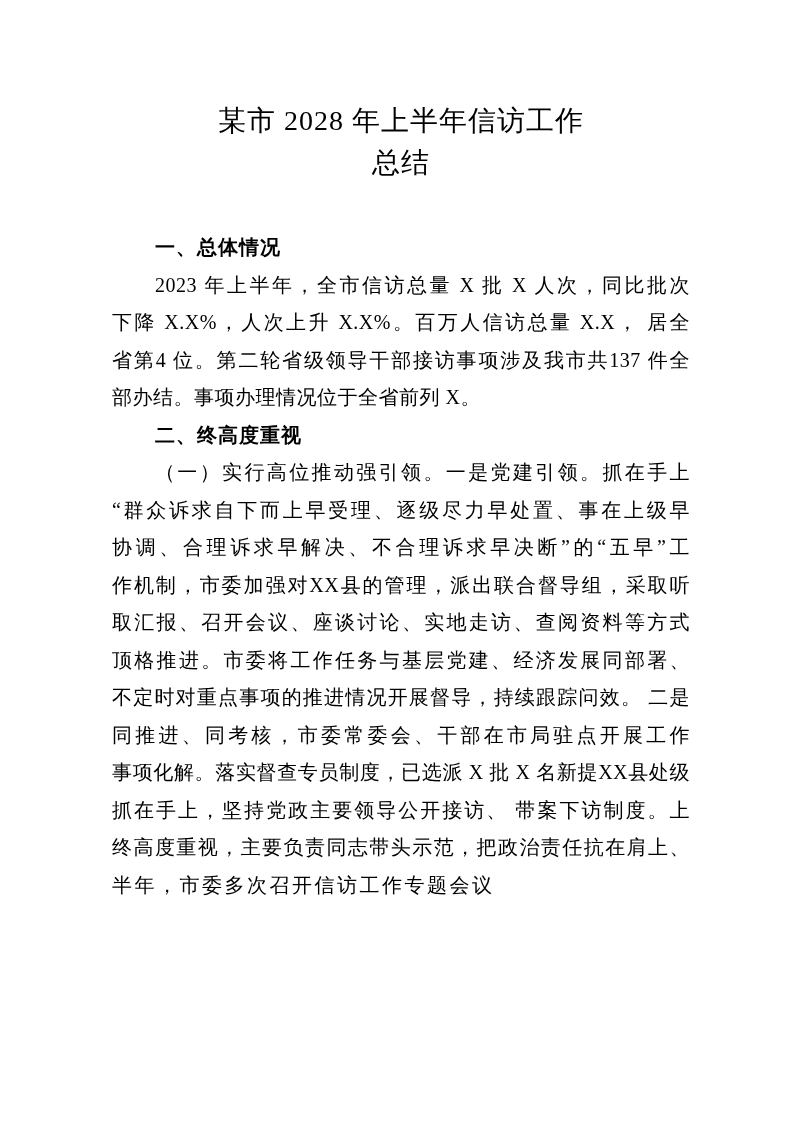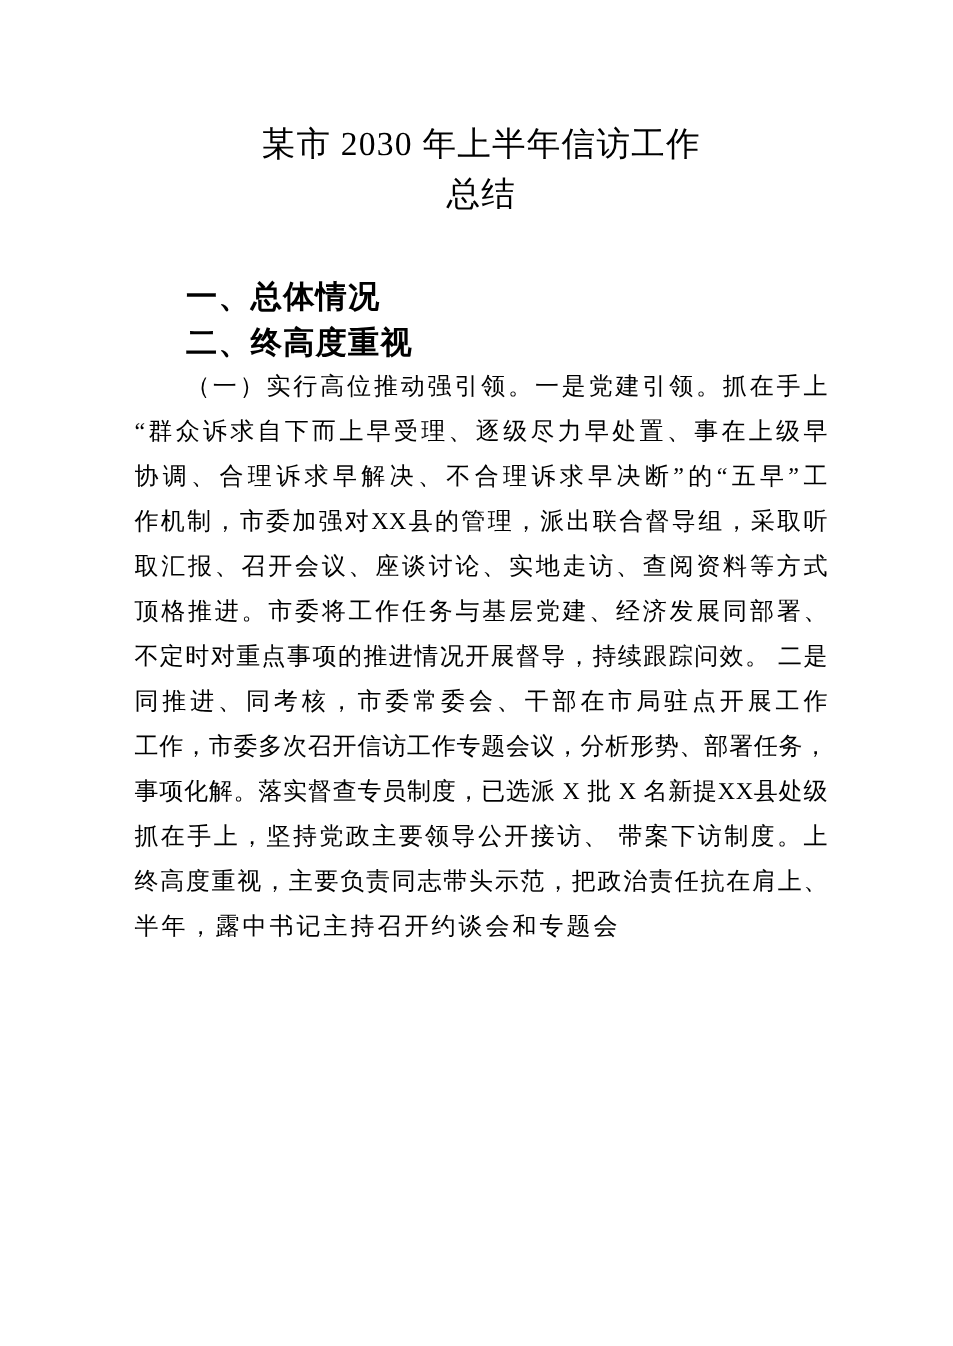--- a/index.html
+++ b/index.html
@@ -24,21 +24,21 @@
     font-weight: normal;
     letter-spacing: 1px;
   }
   .doc-body {
     margin: 45px 104px 0 112px; 
     width: 578px;
   }
   .heading {
     font-family: "Liberation Sans", "DejaVu Sans", sans-serif;
     font-weight: bold;
-    font-size: 26px;
+    font-size: 20px;
     line-height: 37.5px;
     padding-left: 43px; 
     letter-spacing: 1px;
   }
   .para {
     margin: 0;
   }
   .para .line {
     font-family: "Liberation Serif", "DejaVu Serif", serif;
     font-size: 20px;
@@ -56,35 +56,40 @@
   
   .para:last-child .line.last {
     letter-spacing: 2.5px;
   }
 </style>
 </head>
 <body>
 
 <div class="page">
   <div class="title-block">
-    <div>某市 2030 年上半年信访工作</div>
+    <div>某市 2028 年上半年信访工作</div>
     <div>总结</div>
   </div>
   <div class="doc-body">
       <div class="heading">一、总体情况</div>
+      <div class="para">
+        <div class="line first">2023 年上半年，全市信访总量 X 批 X 人次，同比批次</div>
+        <div class="line">下降 X.X%，人次上升 X.X%。百万人信访总量 X.X， 居全</div>
+        <div class="line">省第4 位。第二轮省级领导干部接访事项涉及我市共137 件全</div>
+        <div class="line last">部办结。事项办理情况位于全省前列 X。</div>
+      </div>
       <div class="heading">二、终高度重视</div>
       <div class="para">
         <div class="line first">（一）实行高位推动强引领。一是党建引领。抓在手上</div>
         <div class="line">“群众诉求自下而上早受理、逐级尽力早处置、事在上级早</div>
         <div class="line">协调、合理诉求早解决、不合理诉求早决断”的“五早”工</div>
         <div class="line">作机制，市委加强对XX县的管理，派出联合督导组，采取听</div>
         <div class="line">取汇报、召开会议、座谈讨论、实地走访、查阅资料等方式</div>
         <div class="line">顶格推进。市委将工作任务与基层党建、经济发展同部署、</div>
         <div class="line">不定时对重点事项的推进情况开展督导，持续跟踪问效。 二是</div>
         <div class="line">同推进、同考核，市委常委会、干部在市局驻点开展工作</div>
-        <div class="line">工作，市委多次召开信访工作专题会议，分析形势、部署任务，</div>
         <div class="line">事项化解。落实督查专员制度，已选派 X 批 X 名新提XX县处级</div>
         <div class="line">抓在手上，坚持党政主要领导公开接访、 带案下访制度。上</div>
         <div class="line">终高度重视，主要负责同志带头示范，把政治责任抗在肩上、</div>
-        <div class="line last">半年，露中书记主持召开约谈会和专题会</div>
+        <div class="line last">半年，市委多次召开信访工作专题会议</div>
       </div>
     </div>
 </div>
 
 </body></html>

